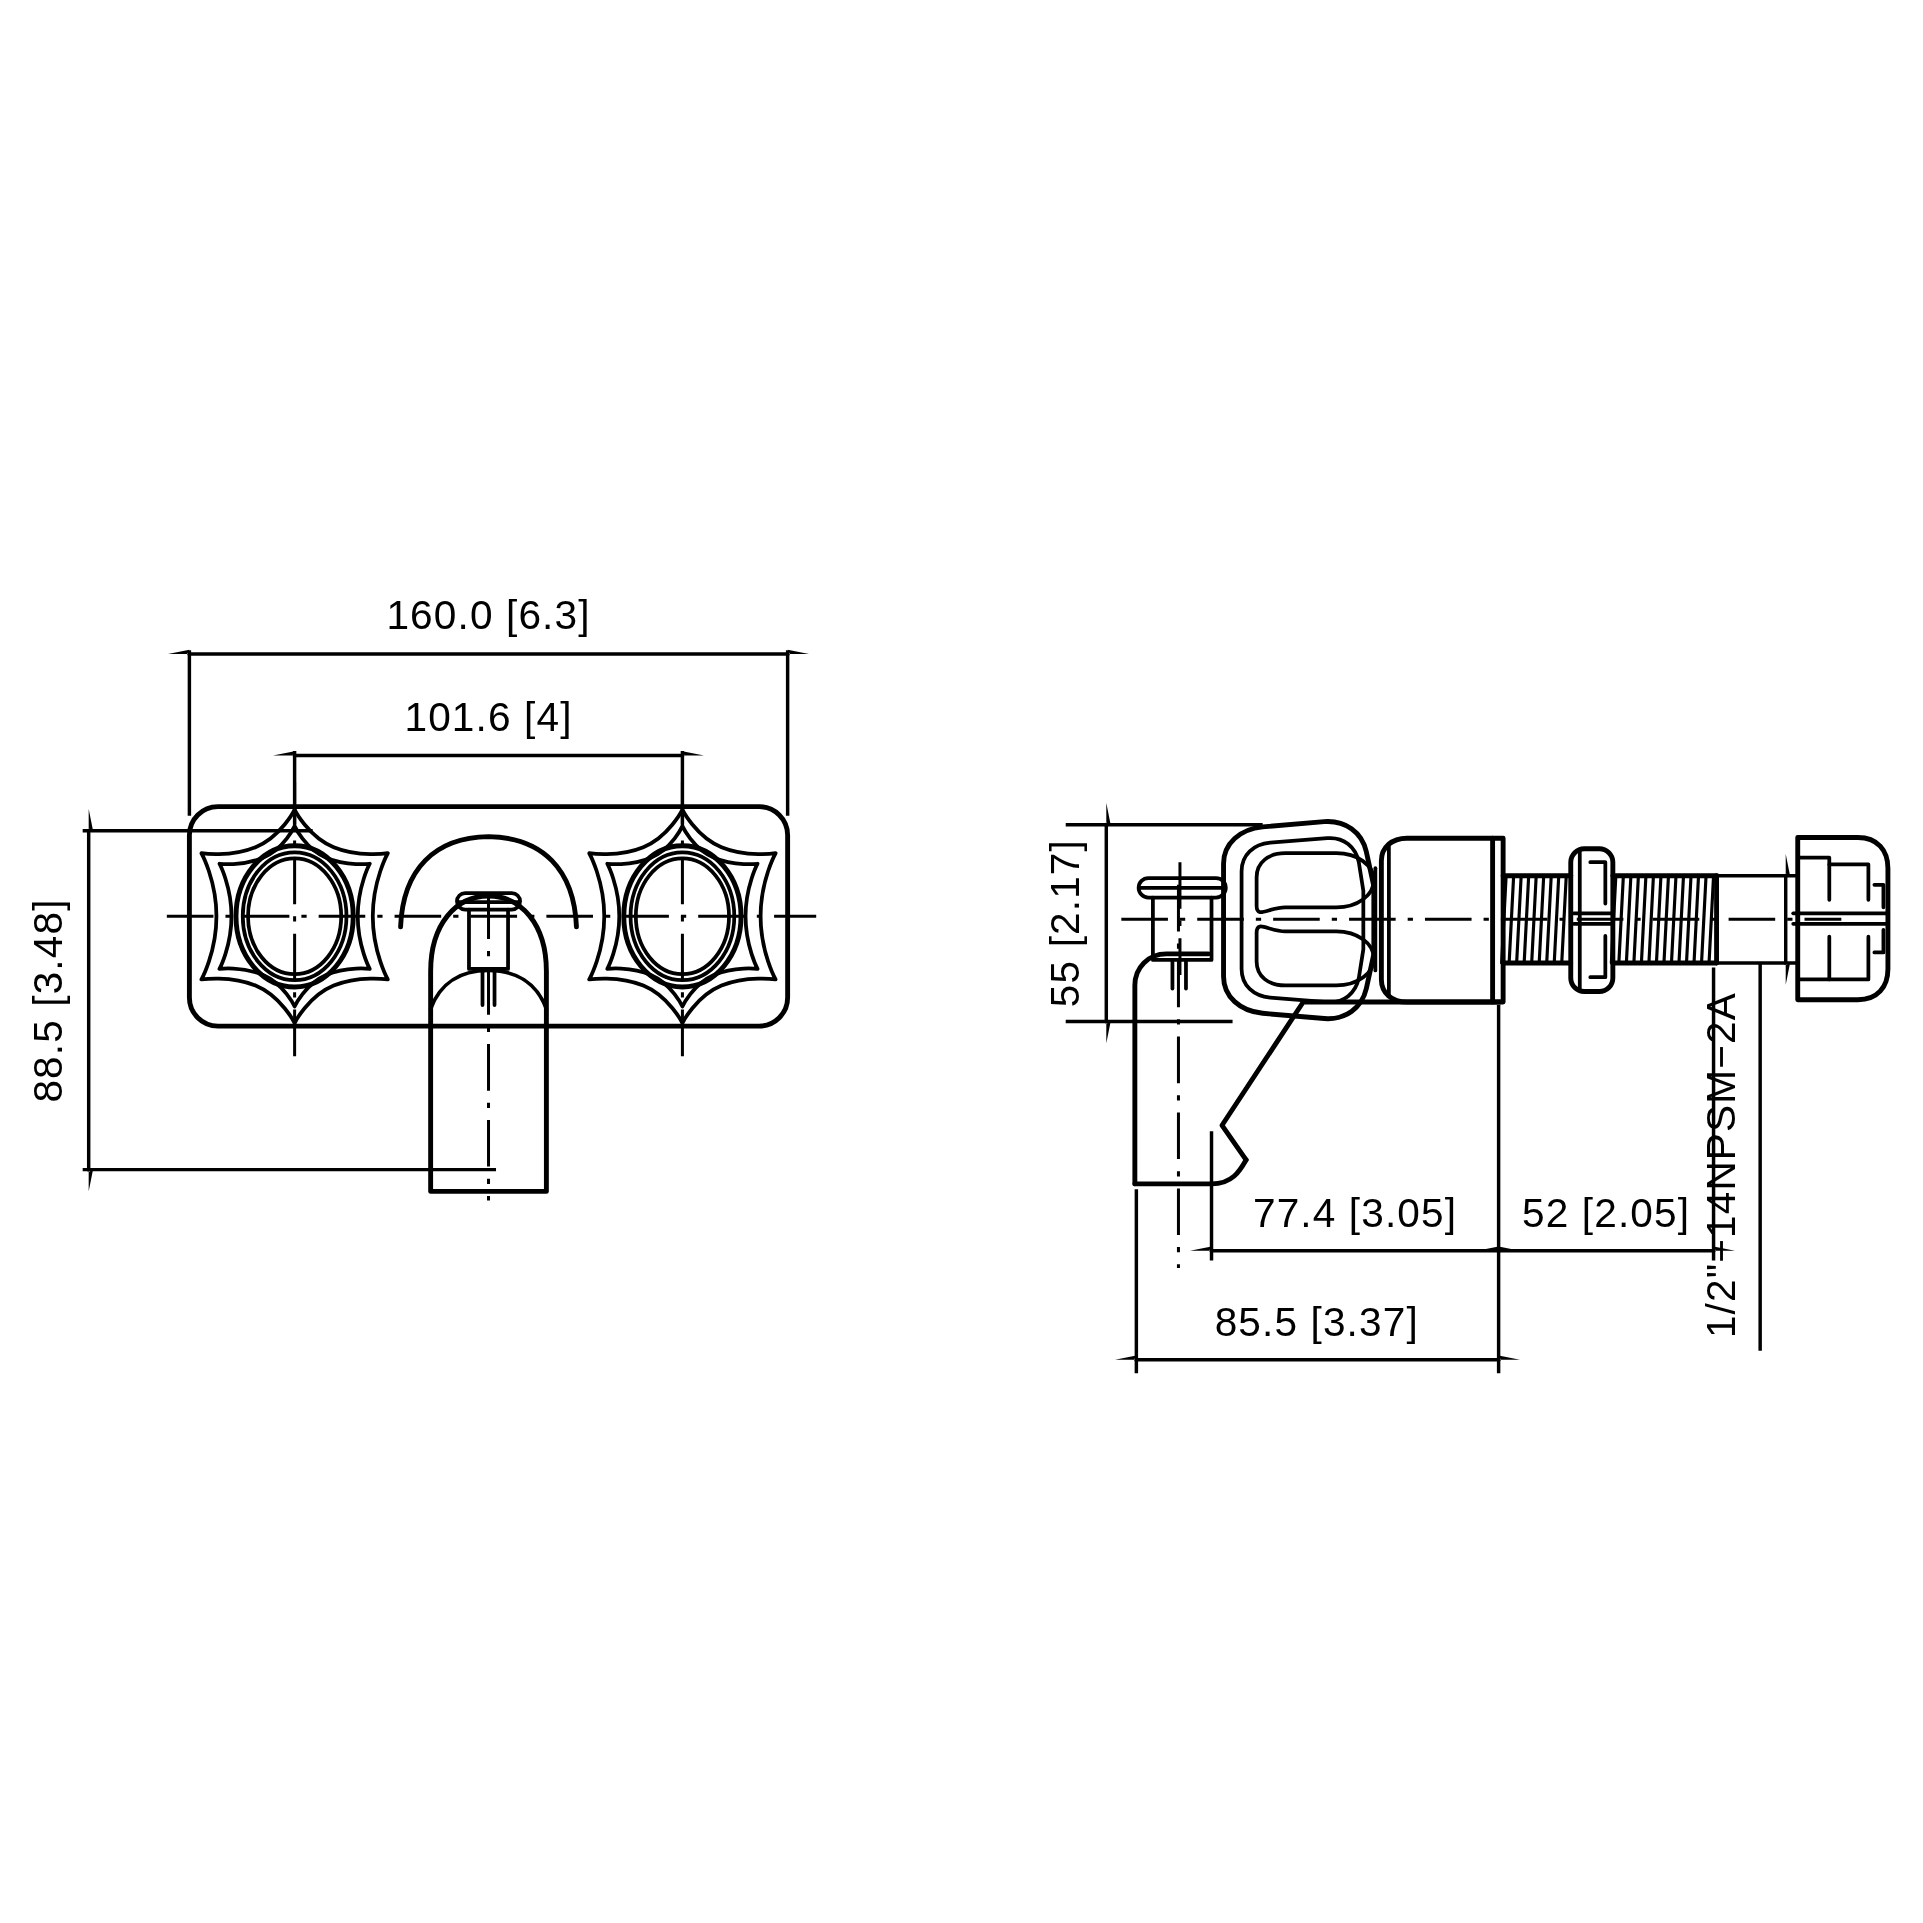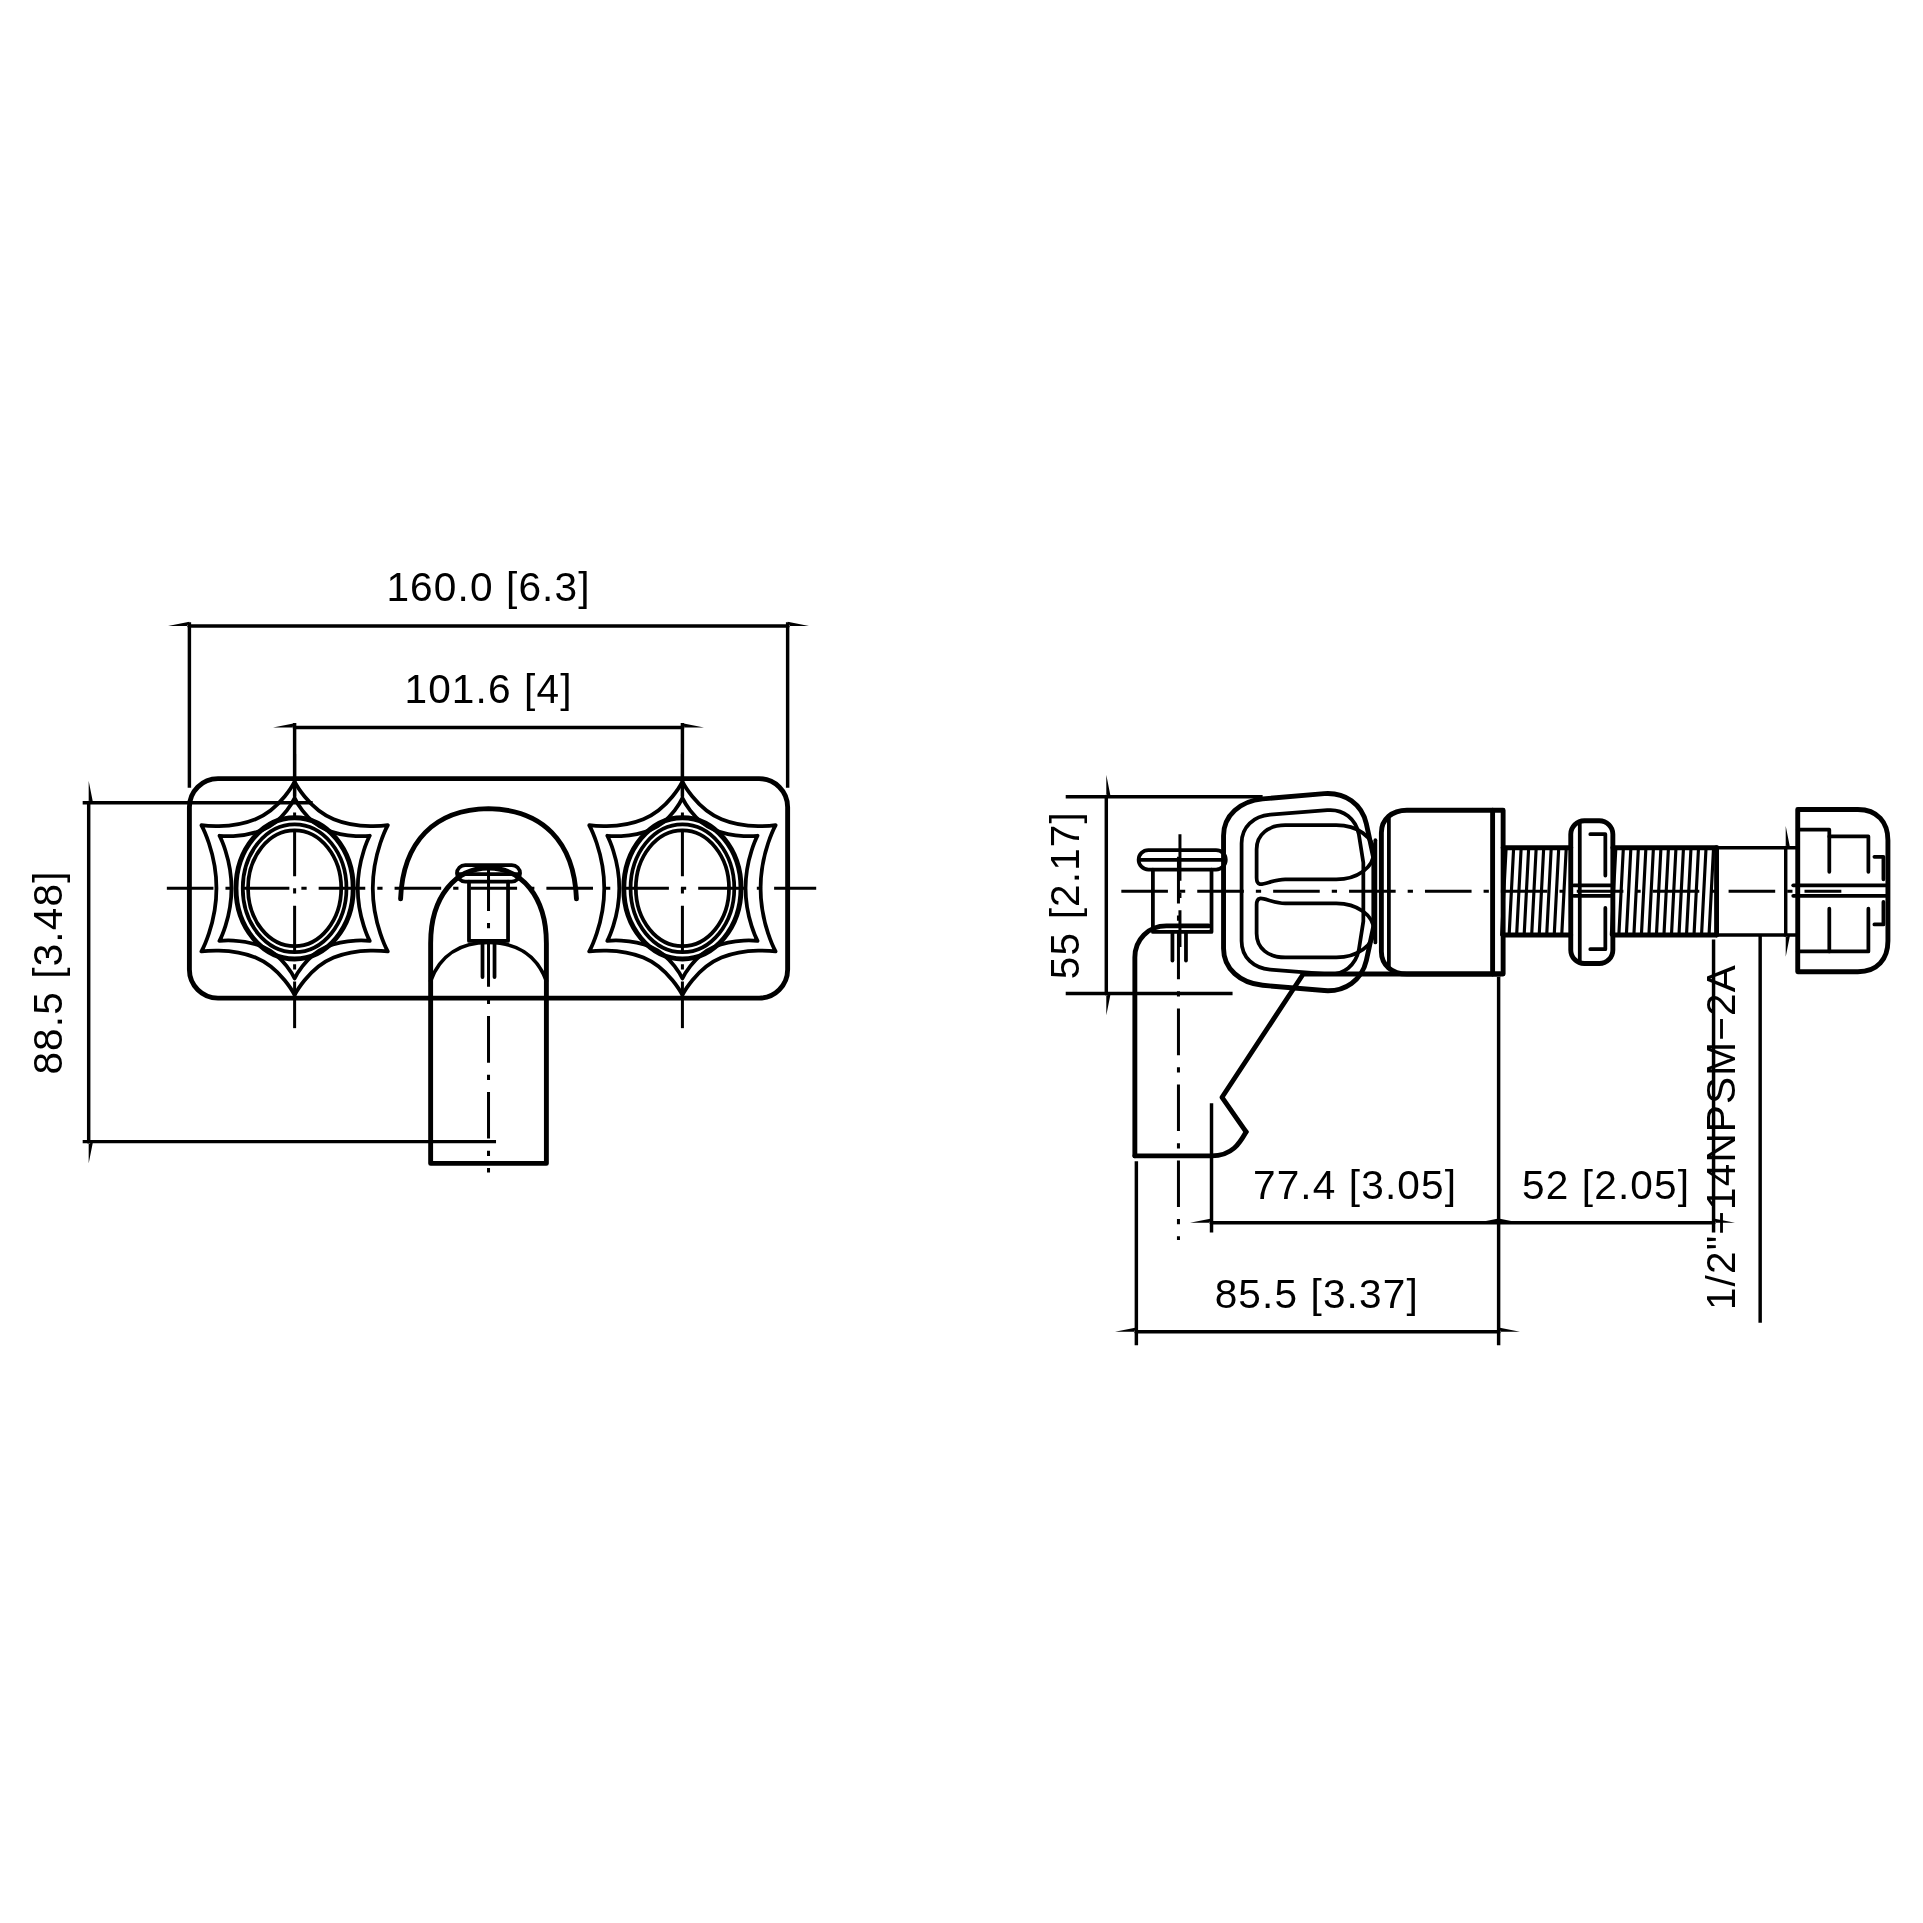--- a/index.html
+++ b/index.html
@@ -11,20 +11,21 @@
     width: 1924px;
     height: 1924px;
     overflow: hidden;
     font-family: "Liberation Sans", sans-serif;
   }
   #drawing-root {
     position: relative;
     width: 1924px;
     height: 1784px;
     background: #ffffff;
+    margin-top: 28px;
   }
   svg#cad {
     display: block;
     width: 1924px;
     height: 1924px;
   }
   .obj     { fill: none; stroke: #000000; stroke-width: 6.5; stroke-linejoin: round; stroke-linecap: round; }
   .obj-thin{ fill: none; stroke: #000000; stroke-width: 5; stroke-linejoin: round; stroke-linecap: round; }
   .thread  { fill: none; stroke: #000000; stroke-width: 4.2; stroke-linecap: round; }
   .dimline { fill: none; stroke: #000000; stroke-width: 4.6; stroke-linecap: butt; }

